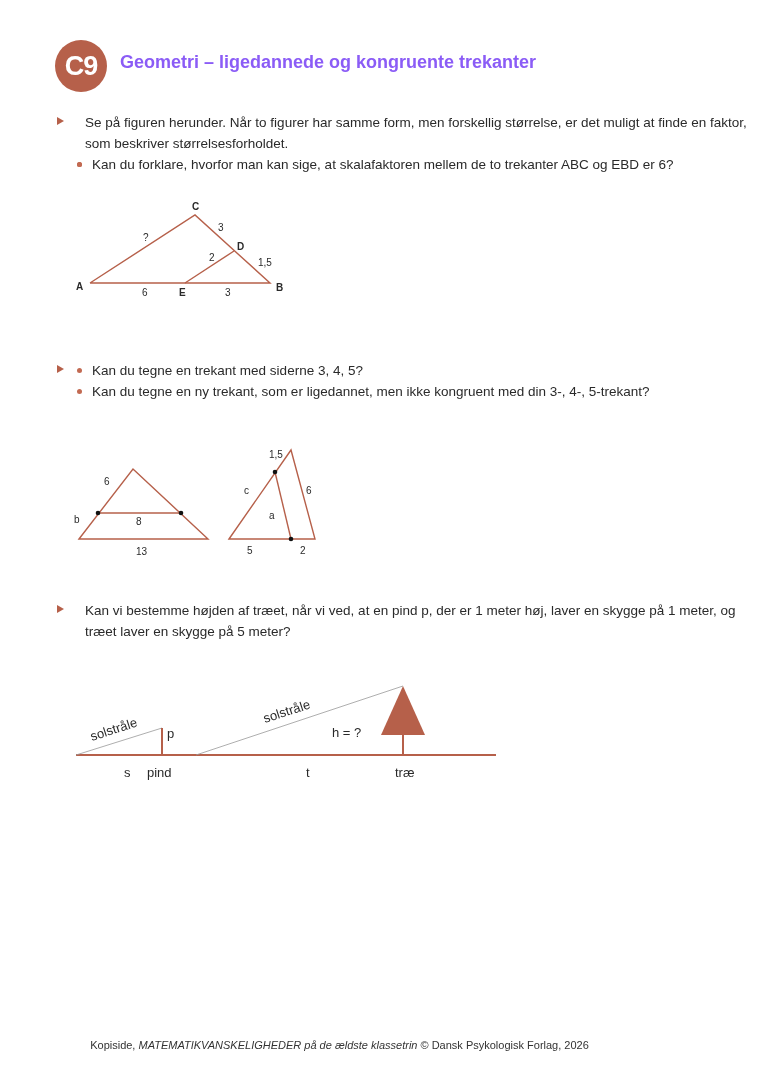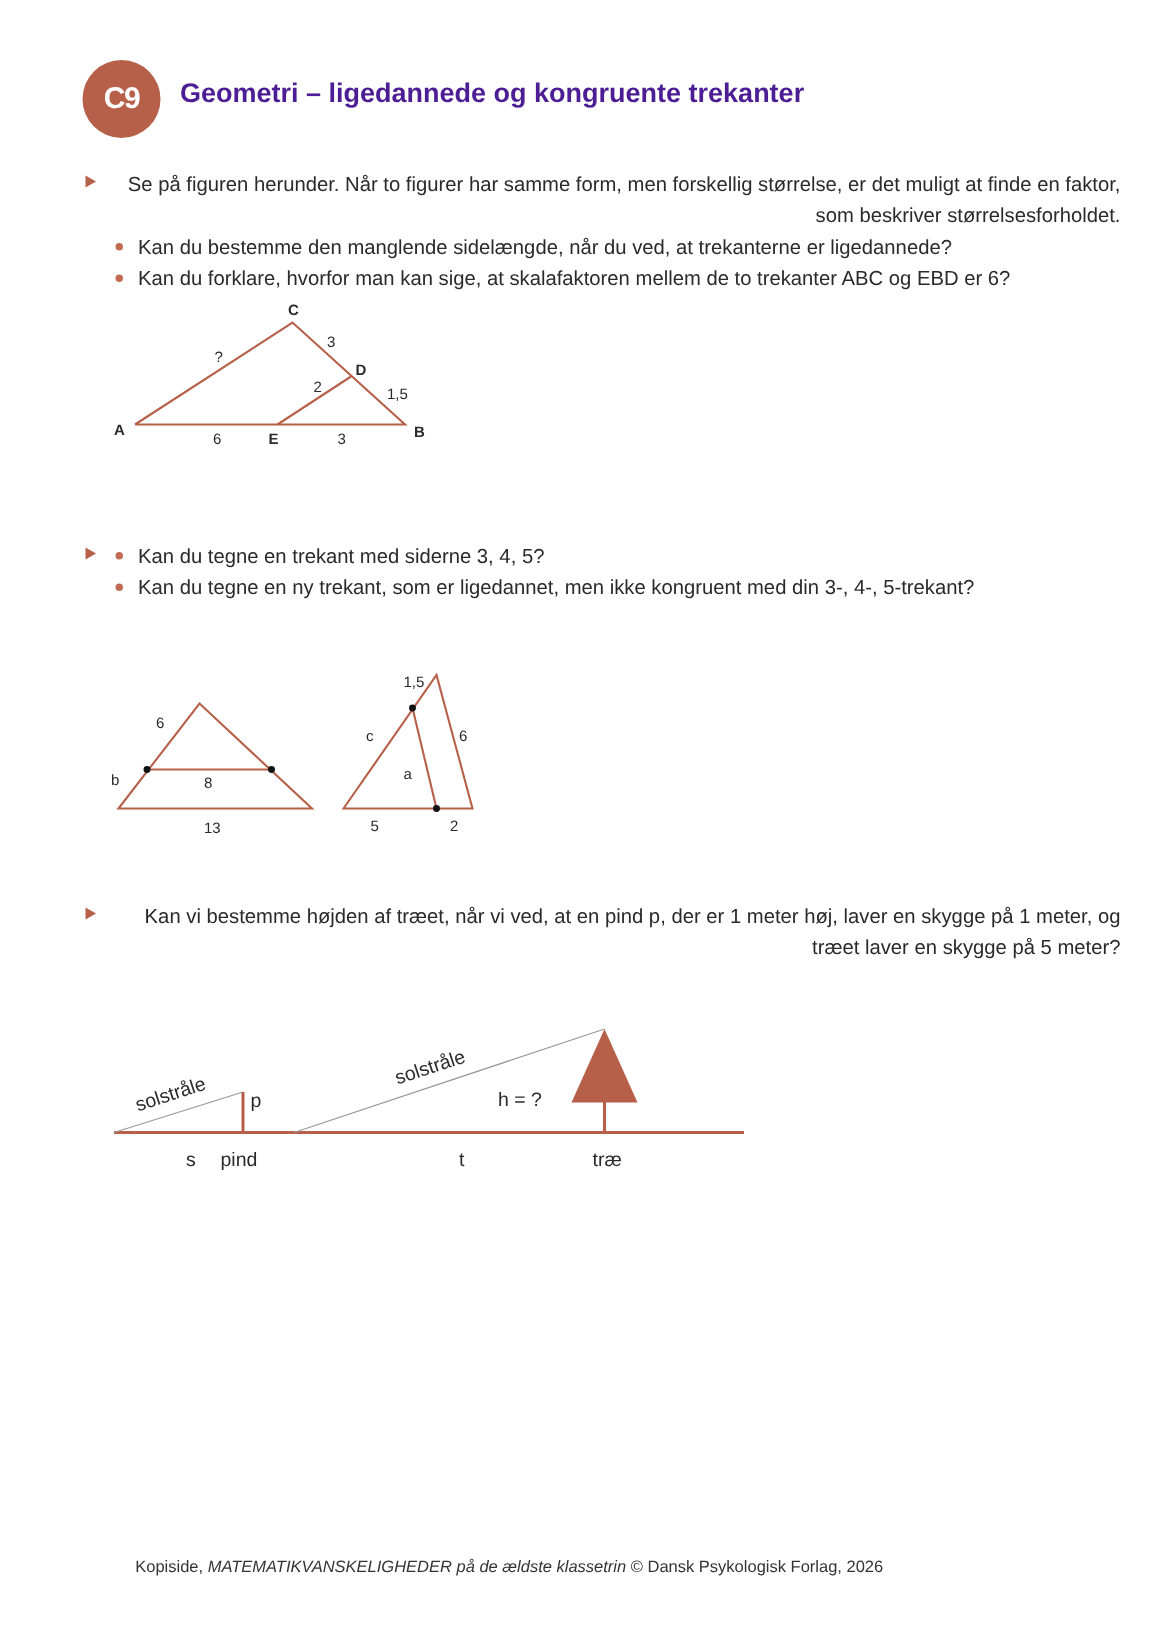--- a/index.html
+++ b/index.html
@@ -1,43 +1,43 @@
 <!DOCTYPE html>
 <html><head>
 <meta charset="utf-8">
 <style>
   html, body { margin:0; padding:0; background:#ffffff; }
   body { width:768px; height:1086px; position:relative; overflow:hidden;
          font-family:"Liberation Sans", sans-serif; color:#2a2a2a; }
   .badge { position:absolute; left:55px; top:40px; width:52px; height:52px; border-radius:50%;
-           background:#b6604a; color:#fff; font-weight:bold; font-size:20px;
+           background:#b6604a; color:#fff; font-weight:bold; font-size:27px;
            display:flex; align-items:center; justify-content:center; letter-spacing:-1px; }
-  .title { position:absolute; left:120px; top:52px; font-size:18px; font-weight:bold; color:#4c1d95; }
+  .title { position:absolute; left:120px; top:52px; font-size:18px; font-weight:bold; color:#8b5cf6; }
   .task { position:absolute; left:57px; width:690px; font-size:13.5px; line-height:21px; }
   .task .arrow { position:absolute; left:0; top:5px; width:0; height:0;
                  border-left:7px solid #b6604a; border-top:4px solid transparent; border-bottom:4px solid transparent; }
-  .task .main { margin-left:28px;text-align:right; }
+  .task .main { margin-left:28px; }
   .task ul { list-style:none; margin:0; padding:0 0 0 18px; }
   .task li { position:relative; padding-left:17px; }
   .task li .dot { position:absolute; left:2px; top:8px; width:5px; height:5px; border-radius:50%; background:#c26a52; }
   svg text { font-family:"Liberation Sans", sans-serif; fill:#2a2a2a; }
   .footer { position:absolute; left:0; width:679px; top:1039px; text-align:center; font-size:11px; color:#333; }
   .footer i { font-style:italic; }
 </style>
 </head>
 <body>
 
 <div class="badge">C9</div>
 <div class="title">Geometri – ligedannede og kongruente trekanter</div>
 
 <div class="task" style="top:112px;">
   <span class="arrow"></span>
   <div class="main">Se på figuren herunder. Når to figurer har samme form, men forskellig størrelse, er det muligt at finde en faktor, som beskriver størrelsesforholdet.</div>
   <ul>
-    <li><span class="dot"></span><span>Kan du bestemme den manglende sidelængde, når du ved, at trekanterne er ligedannede?</span></li>
+    <li><span class="dot"></span></li>
     <li><span class="dot"></span><span>Kan du forklare, hvorfor man kan sige, at skalafaktoren mellem de to trekanter ABC og EBD er 6?</span></li>
   </ul>
 </div>
 
 <svg style="position:absolute;left:60px;top:195px;" width="250" height="110">
   <g stroke="#b6604a" stroke-width="1.4" fill="none">
     <polyline points="30,88 135,20 210,88 30,88"></polyline>
     <line x1="125" y1="88" x2="174" y2="56"></line>
   </g>
   <text x="132" y="15" font-size="10" font-weight="bold">C</text>

